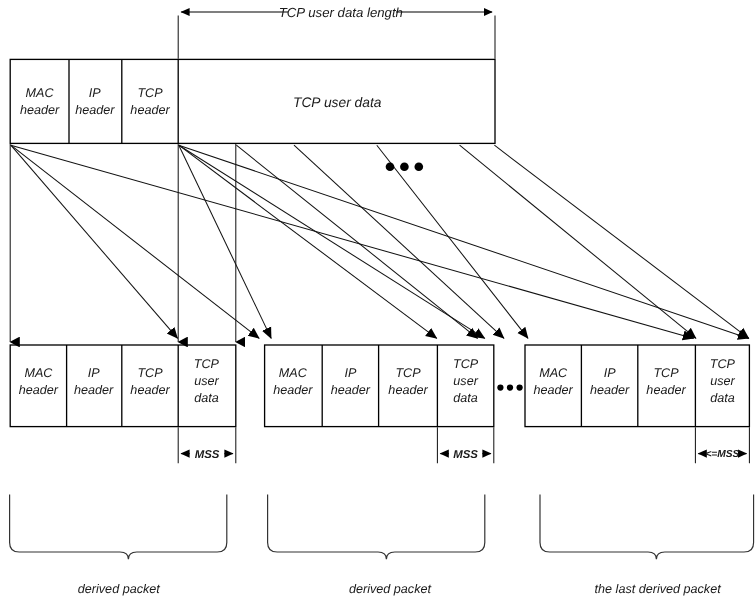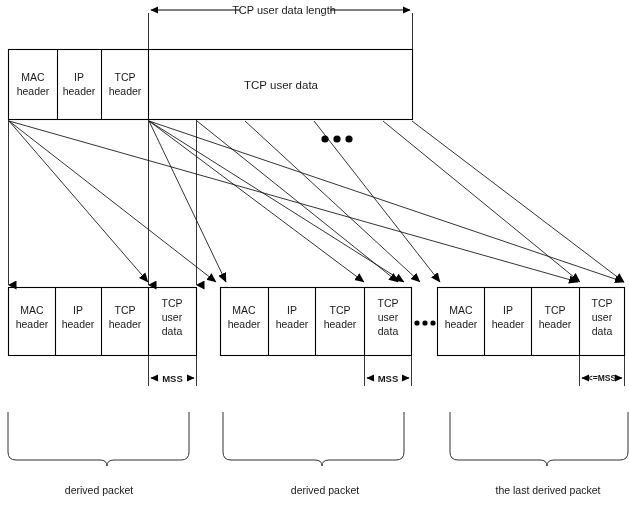--- a/index.html
+++ b/index.html
@@ -10,20 +10,21 @@
   body {
     font-family: "Liberation Sans", sans-serif;
     width: 629px;
     height: 506px;
     overflow: hidden;
   }
   #diagram-root {
     position: relative;
     width: 629px;
     height: 506px;
+    font-style: italic;
   }
   svg#tcp-seg-svg {
     position: absolute;
     top: 0;
     left: 0;
     width: 629px;
     height: 506px;
     display: block;
   }
   .box-line { stroke: #000000; stroke-width: 1.1; fill: none; }

